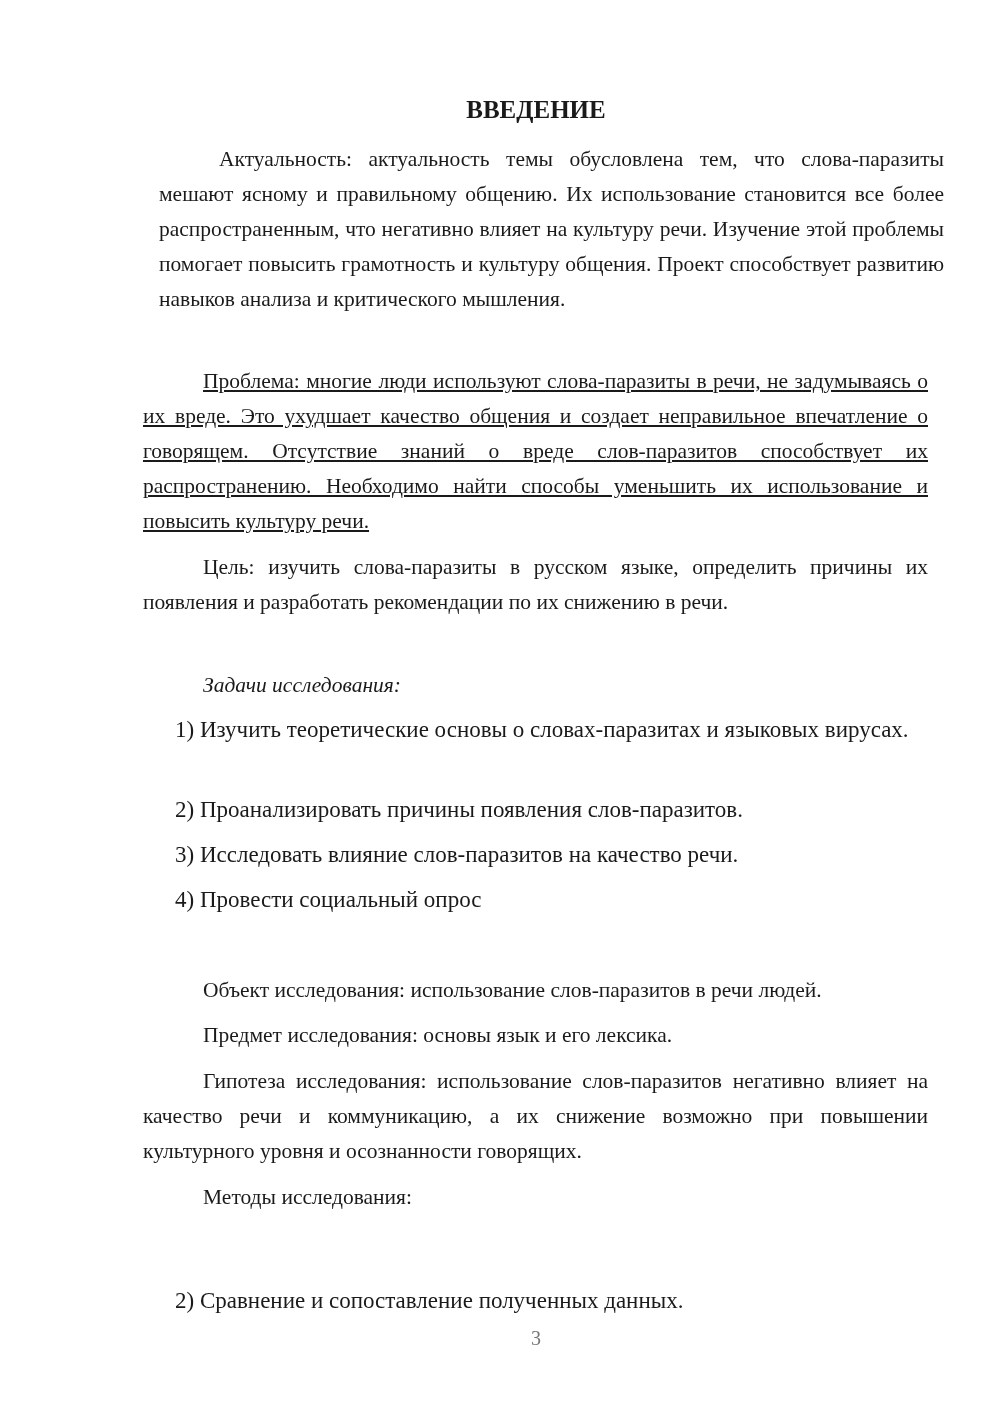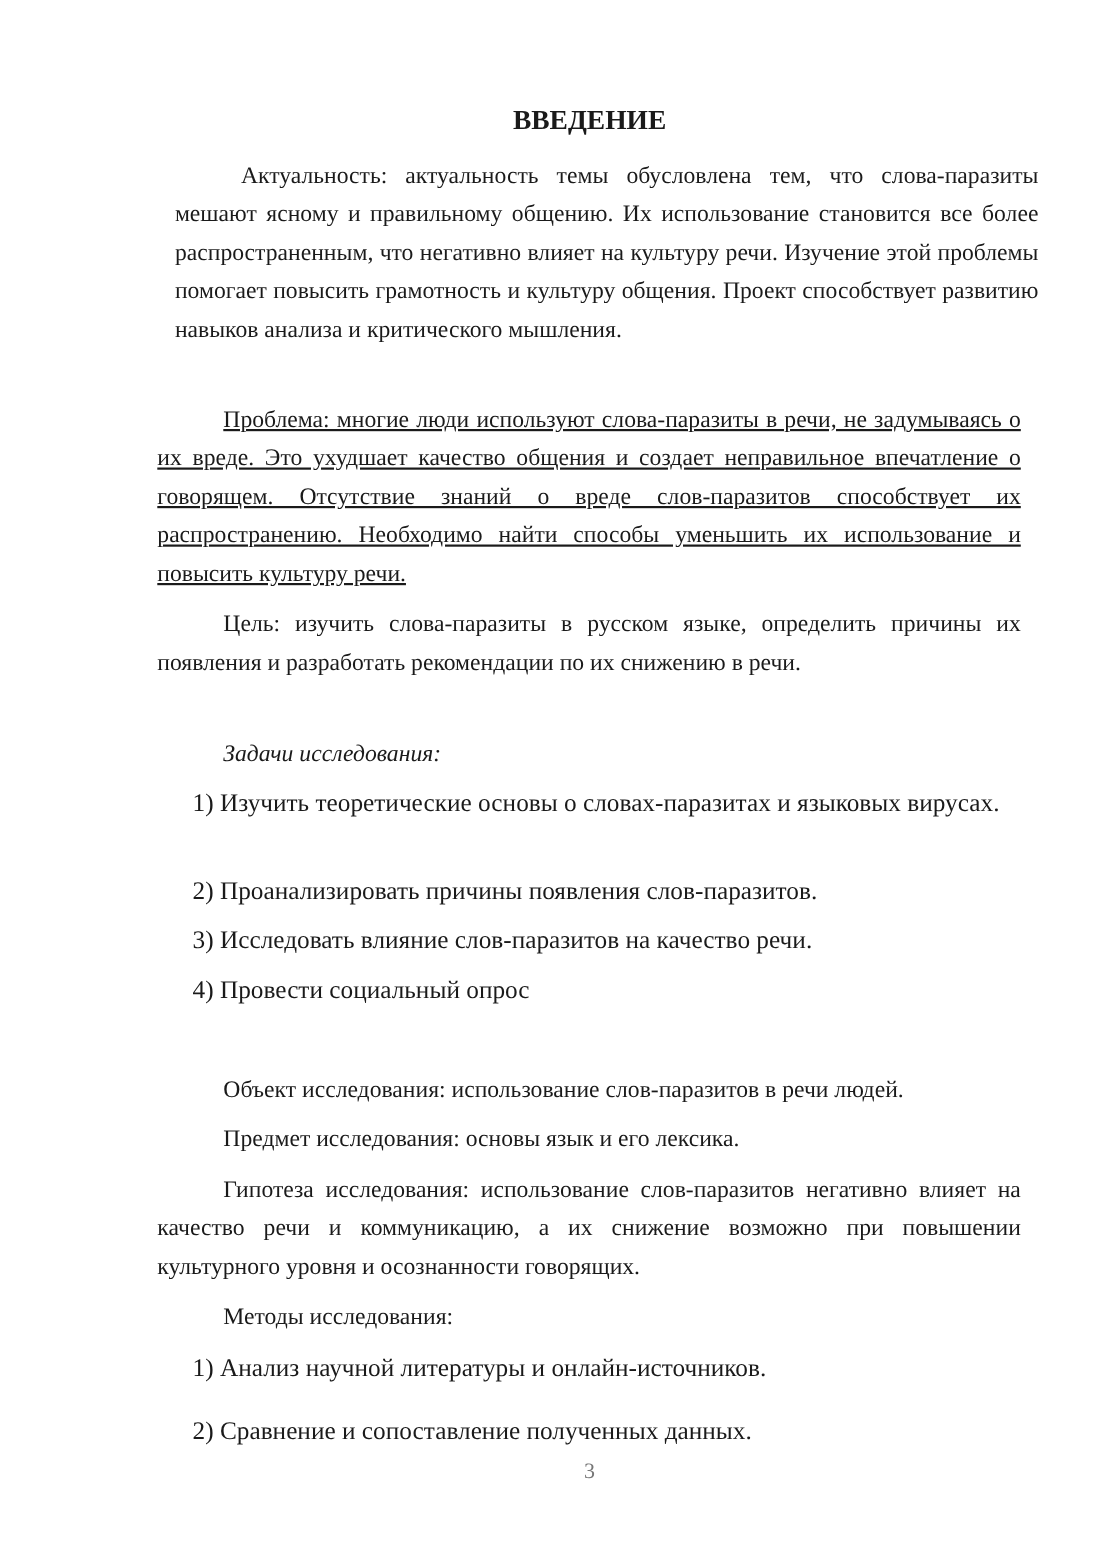--- a/index.html
+++ b/index.html
@@ -52,17 +52,16 @@
   <p class="item" style="top:882px;">4) Провести социальный опрос</p>
 
   <p class="block indent" style="top:973px;">Объект исследования: использование слов-паразитов в речи людей.</p>
 
   <p class="block indent" style="top:1018px;">Предмет исследования: основы язык и его лексика.</p>
 
   <p class="block indent" style="top:1064px;">Гипотеза исследования: использование слов-паразитов негативно влияет на качество речи и коммуникацию, а их снижение возможно при повышении культурного уровня и осознанности говорящих.</p>
 
   <p class="block indent" style="top:1180px;">Методы исследования:</p>
 
-  <p class="item" style="top:1226px;">1) Анализ научной литературы и онлайн-источников.</p>
   <p class="item" style="top:1271px;margin-top:12px;">2) Сравнение и сопоставление полученных данных.</p>
 
   <div class="pagenum">3</div>
 </div>
 
 </body></html>

